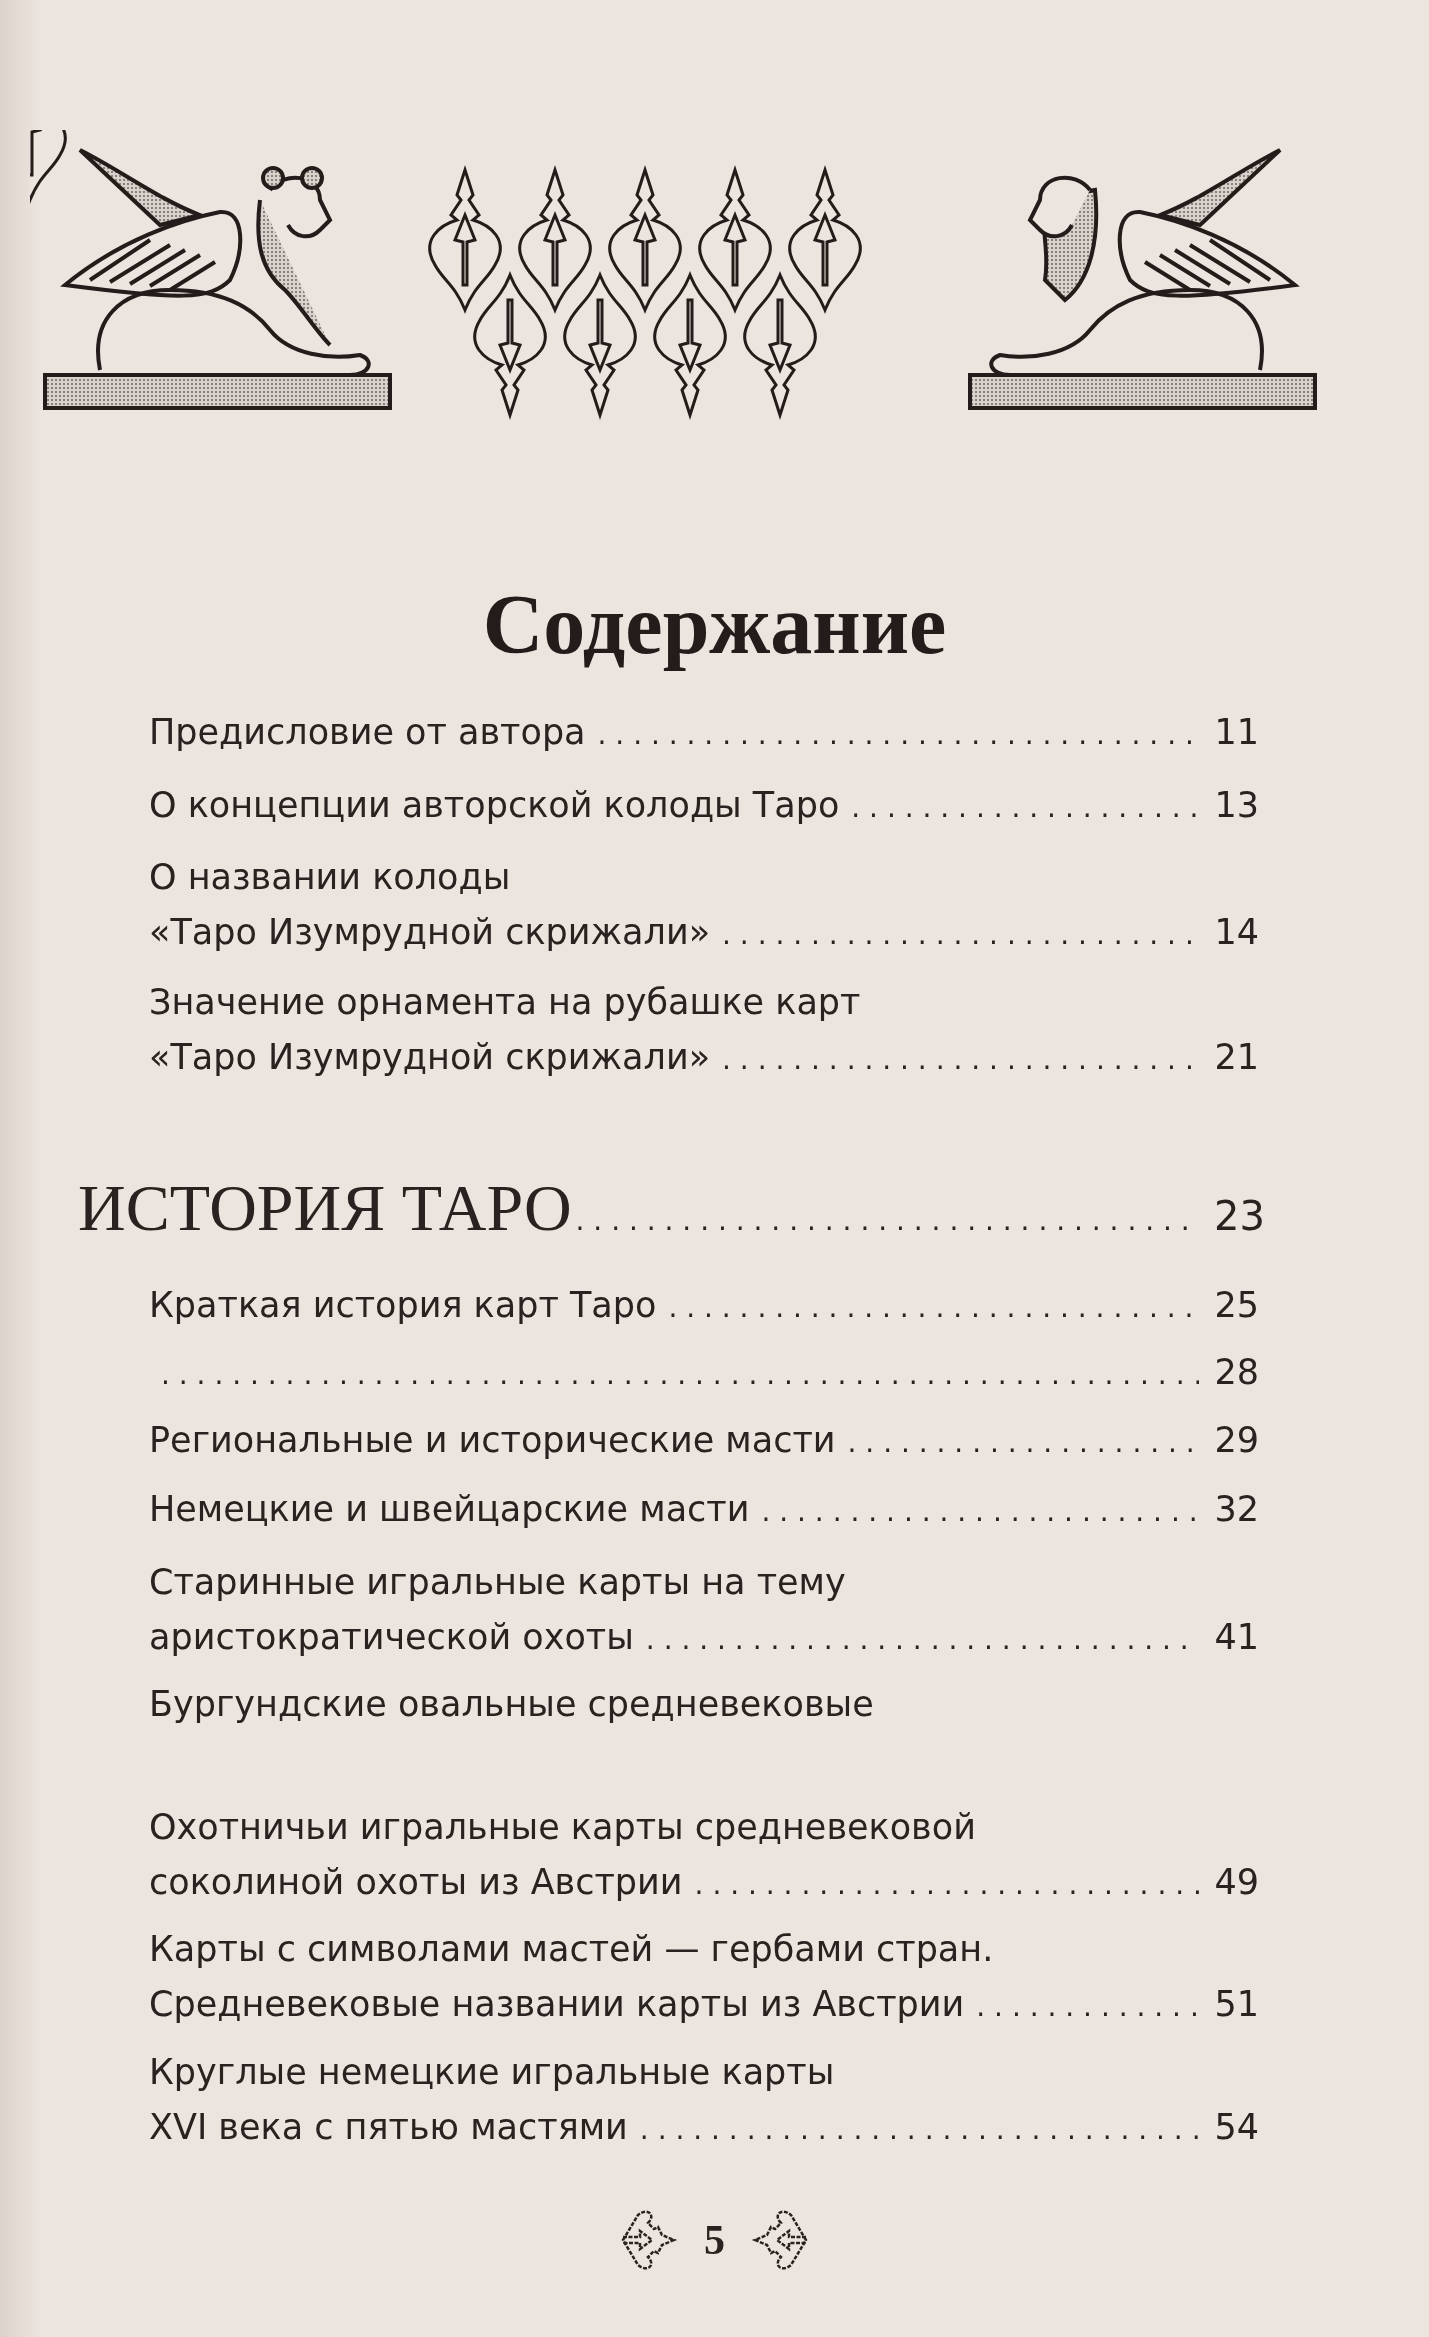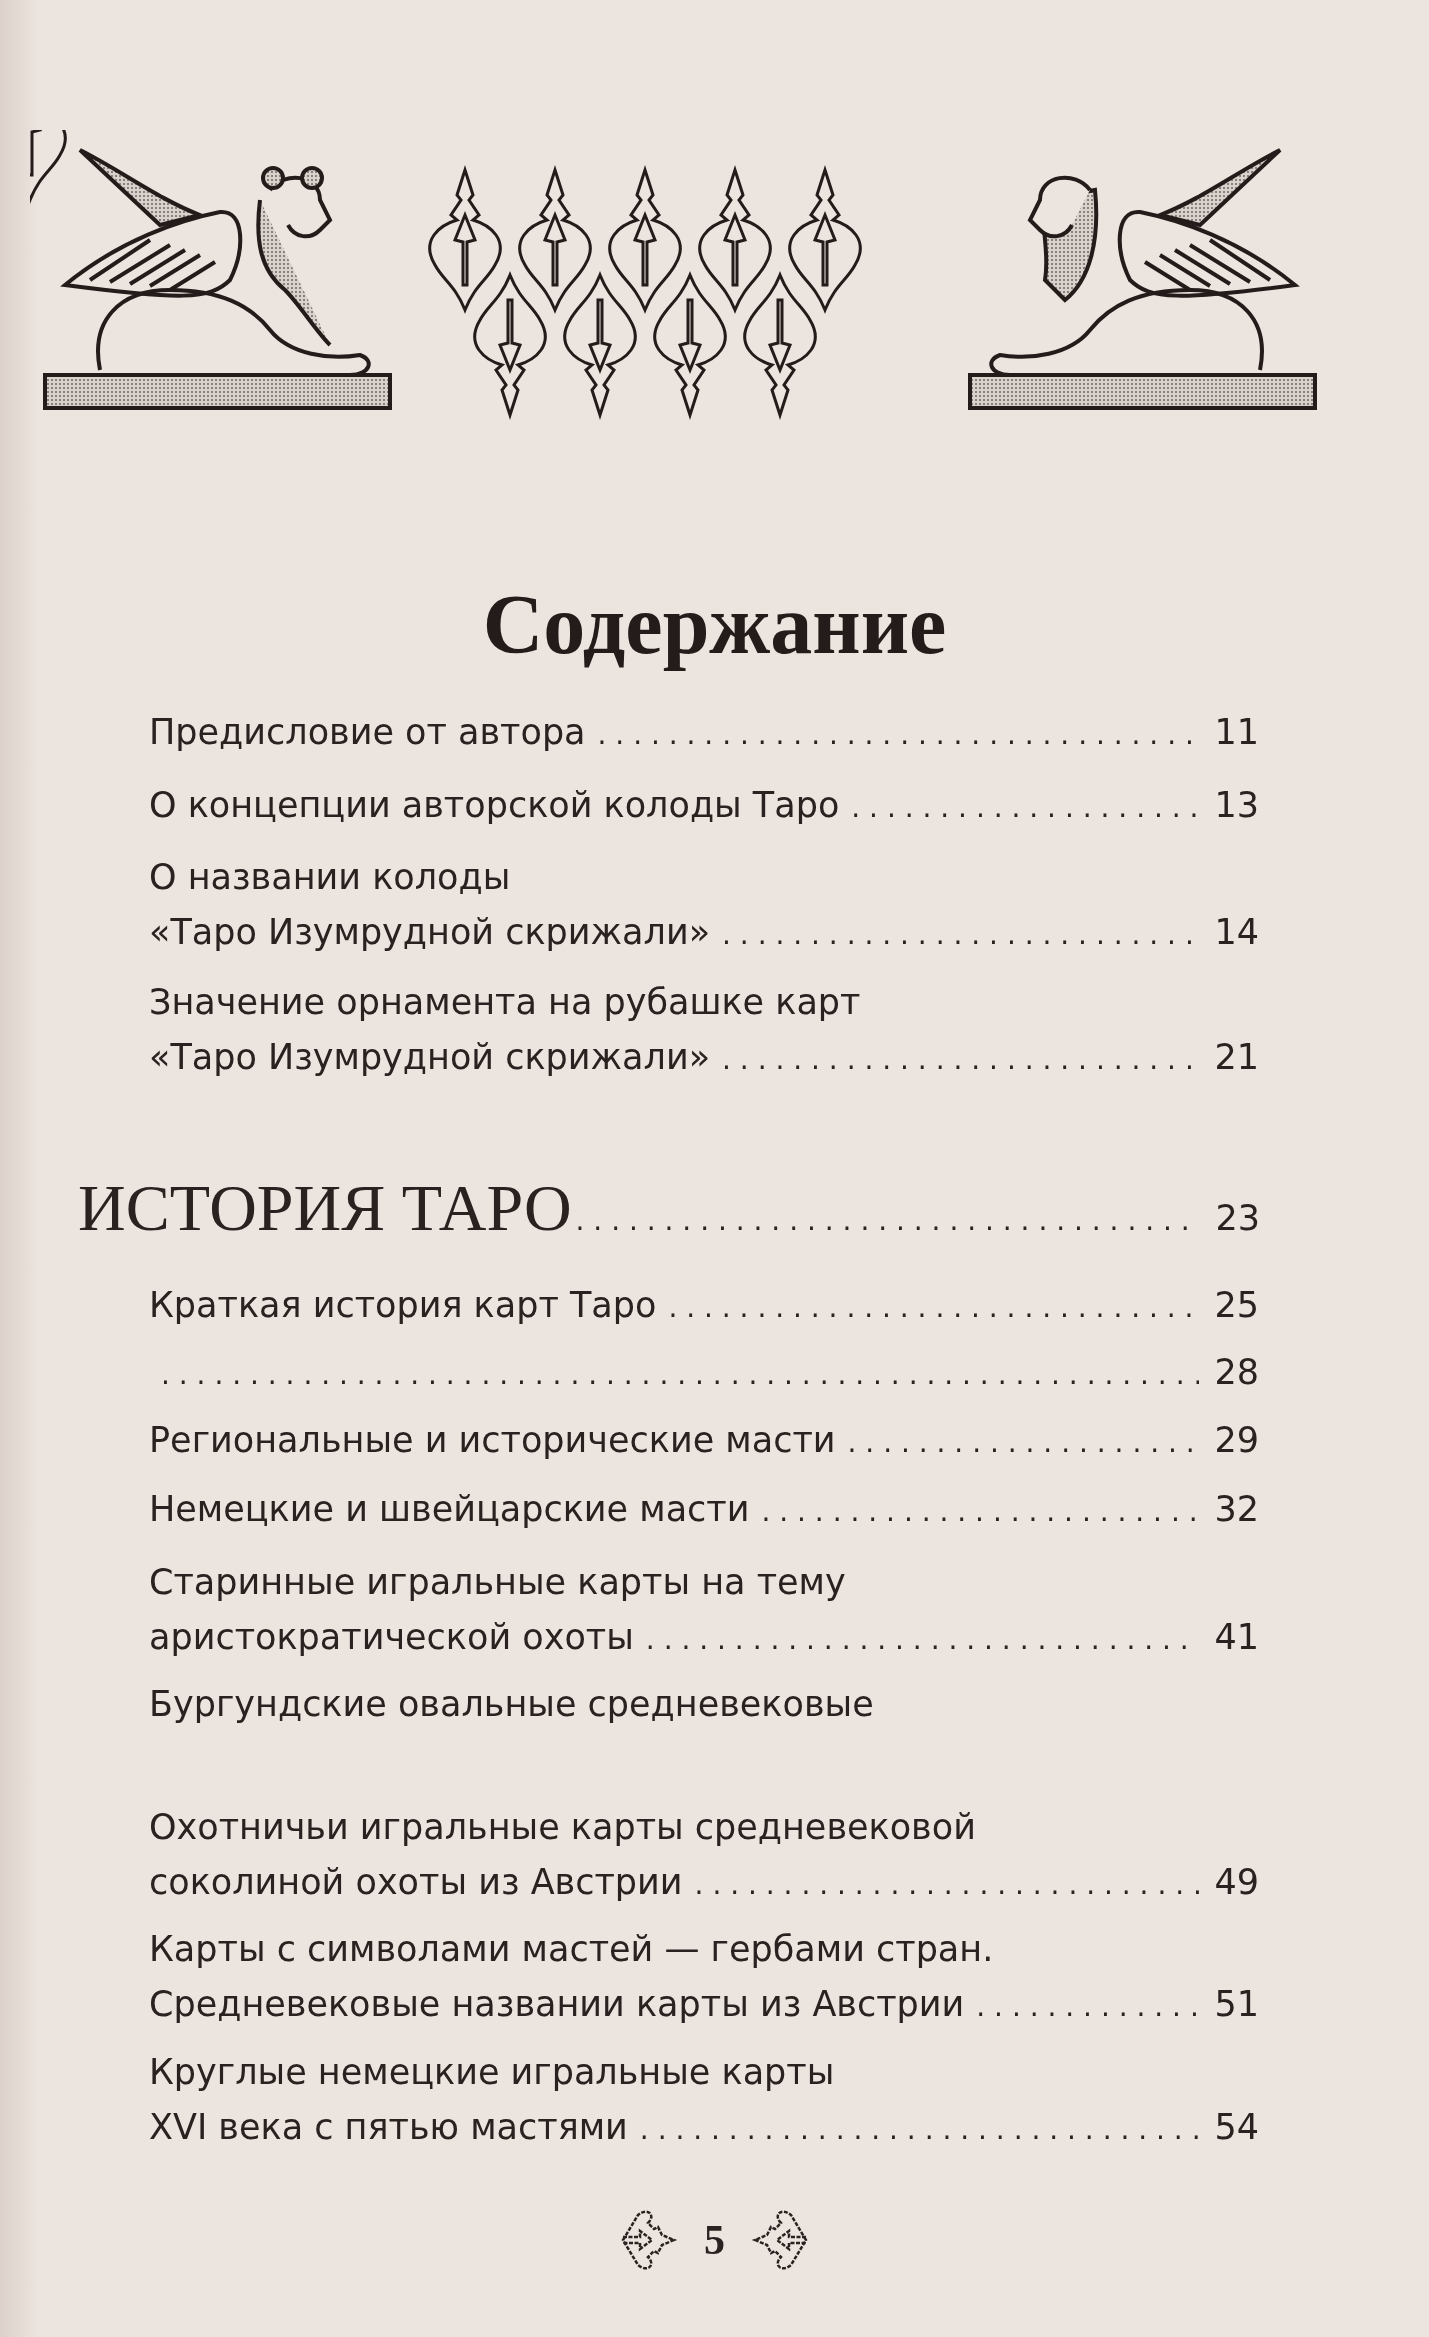--- a/index.html
+++ b/index.html
@@ -22,21 +22,21 @@
   .entry .line .t { flex:0 0 auto; }
   .entry .dots { flex:1 1 auto; overflow:hidden; margin:0 14px 0 12px; letter-spacing:7px;
     color:#2a2220; font-size:28px; }
   .entry .dots::before { content:". . . . . . . . . . . . . . . . . . . . . . . . . . . . . . . . . . . . . . . . . . . . . . . . . . . . . . . . . . . . . . . . . . . . . . . . . . . . . . . . . . . . ."; letter-spacing:0px; }
   .entry .pg { flex:0 0 auto; min-width:46px; text-align:right; }
   .section { position:absolute; left:78px; width:1182px; }
   .section .line { display:flex; align-items:baseline; white-space:nowrap; }
   .section .t { font-family:"Liberation Serif", "DejaVu Serif", serif; font-size:66px; letter-spacing:0px; }
   .section .dots { flex:1 1 auto; overflow:hidden; margin:0 14px 0 4px; font-size:28px; }
   .section .dots::before { content:". . . . . . . . . . . . . . . . . . . . . . . . . . . . . . . . . . . . . . . . . . . . . . . . . . . . . . . . . . . . . . . . . . . ."; }
-  .section .pg { font-size:35px; min-width:46px; text-align:right; }
+  .section .pg { font-size:40px; min-width:46px; text-align:right; }
   .footer { position:absolute; top:2205px; left:0; width:100%; display:flex; justify-content:center; align-items:center; gap:26px; }
   .footer .num { font-family:"Liberation Serif", "DejaVu Serif", serif; font-size:42px; font-weight:bold; }
 </style>
 </head>
 <body>
 
 <div class="page-shadow"></div>
 
 <div class="header-ornament">
   <svg viewBox="0 0 1300 300">

